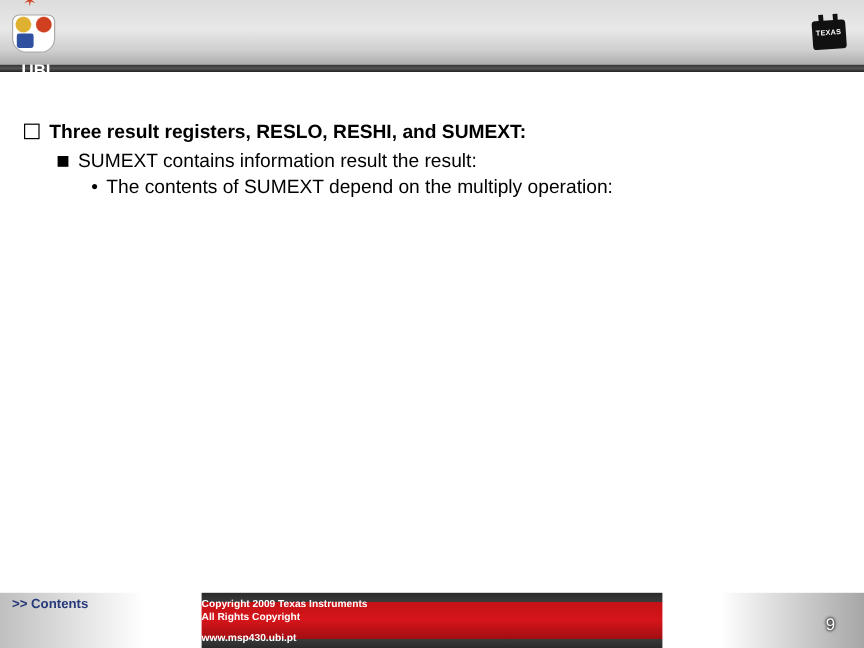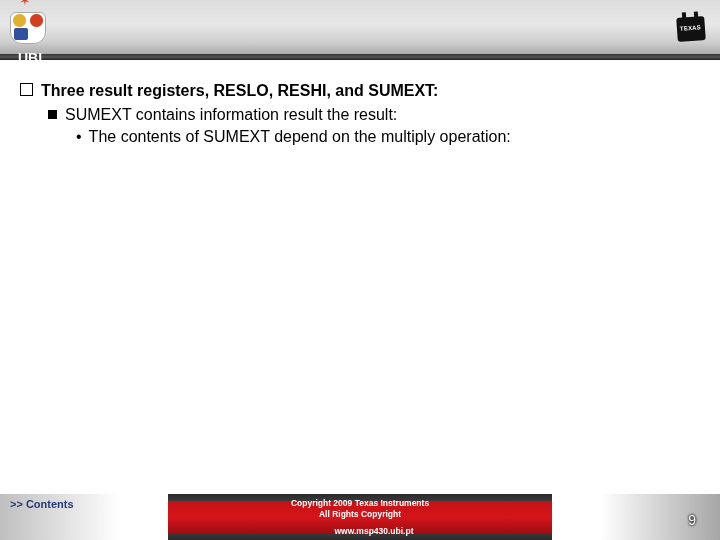--- a/index.html
+++ b/index.html
@@ -48,43 +48,43 @@
   .ti-chip::before, .ti-chip::after {
     content:""; position:absolute; width:4px; height:6px; background:#111; top:-5px;
   }
   .ti-chip::before { left:6px; } .ti-chip::after { right:6px; }
   .ti-text { position:absolute; color:#fff; font-size:6px; font-weight:bold; left:3px; top:8px; letter-spacing:0.2px; }
 
   .body {
     position: absolute; left: 20px; top: 80px; right: 20px;
     font-size: 16px; color: #000; line-height: 1.35;
   }
-  .b1 { display: flex; margin-bottom: 2px; }
+  .b1 { display: flex; margin-bottom: 2px; margin-top: 20px; }
   .b1-mark { width: 13px; height: 13px; border: 1.5px solid #000; margin-right: 8px; margin-top: 3px; flex-shrink:0; }
   .b1-text { font-weight: bold; }
   .b2 { display: flex; margin-left: 28px; margin-top: 2px; }
   .b2-mark { width: 9px; height: 9px; background: #000; margin-right: 8px; margin-top: 6px; flex-shrink:0; }
   .b2-text { font-weight: normal; }
   .b3 { display: flex; margin-left: 56px; margin-top: 1px; }
   .b3-mark { font-size: 16px; margin-right: 7px; flex-shrink:0; line-height:1.35; }
   .b3-text { }
 
   .footer {
     position: absolute; left: 0; bottom: 0; width: 100%; height: 56px;
   }
   .foot-band {
     position: absolute; left: 168px; bottom: 0; width: 384px; height: 46px; padding-top:4px;
     background: linear-gradient(to bottom,
       #2a2a2a 0%, #3a3a3a 16%,
       #c41216 16%, #d5151a 50%, #a00e12 84%,
       #3a3a3a 84%, #2a2a2a 100%);
-    text-align: center; color: #fff;
+    color: #fff;
   }
   .foot-copy { font-size: 8.5px; font-weight: bold; line-height: 1.25; }
-  .foot-url { font-size: 8.5px; font-weight: bold; margin-top: 7px; padding-left: 28px; }
+  .foot-url { font-size: 8.5px; font-weight: bold; margin-top: 7px; }
   .contents-link {
     position: absolute; left: 10px; bottom: 30px;
     font-size: 11px; font-weight: bold; color: #263a7a; 
     cursor: pointer;
   }
   .page-num {
     position: absolute; right: 24px; bottom: 12px;
     font-size: 14px; color: #fff;
     text-shadow: 0 0 2px #000, 0 0 3px #000;
   }

